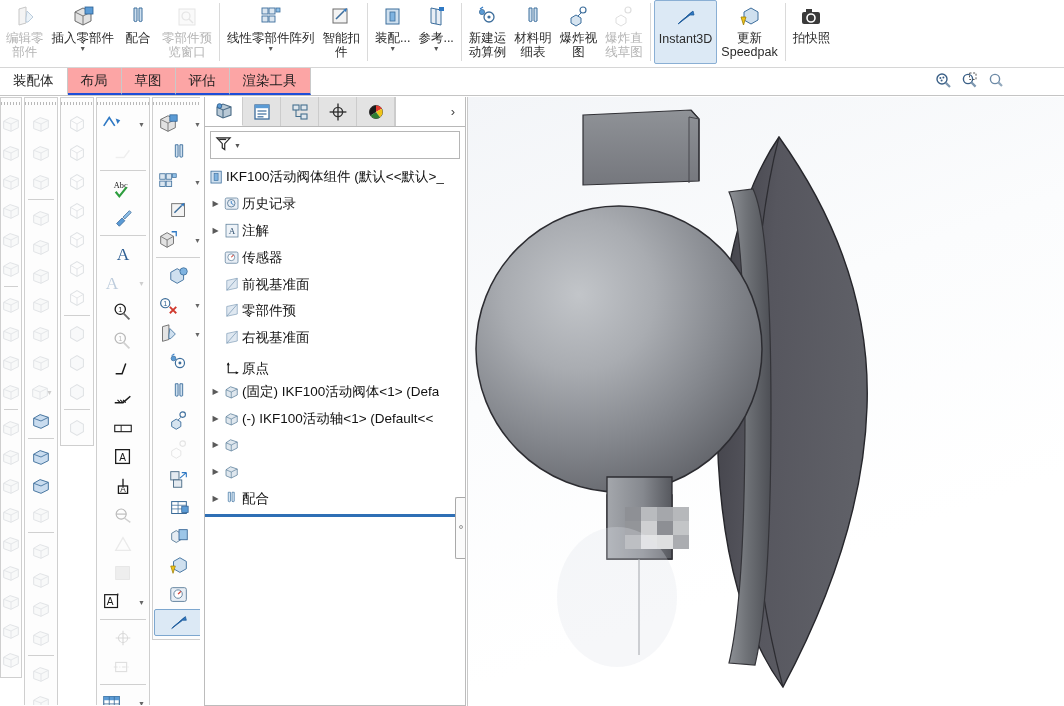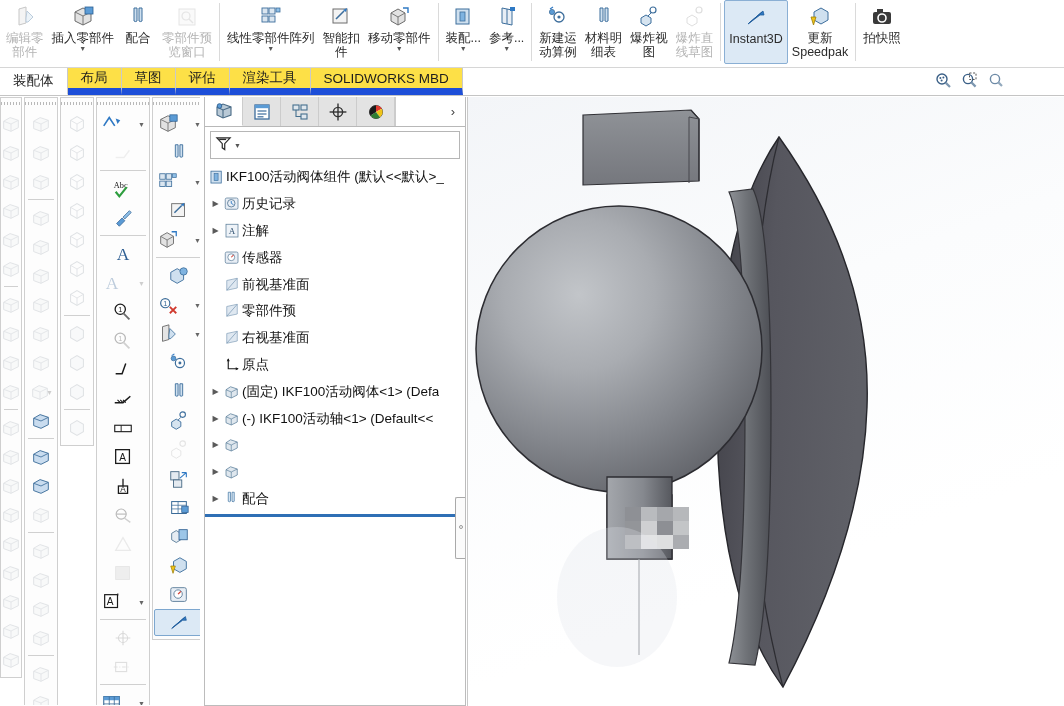--- a/index.html
+++ b/index.html
@@ -50,22 +50,22 @@
     position:absolute; left:0; top:68px; width:1064px; height:28px;
     background:#ffffff;
     display:flex; align-items:stretch;
     border-bottom:1px solid #c4c4c4;
   }
   .tab {
     display:flex; align-items:center; justify-content:center;
     padding:0 13px;
     font-size:13.5px; color:#1d1d1d;
     border-right:1px solid #c9c9c9;
-    background:#fde047;
-    border-bottom:7px solid #1d4ed8;
+    background:#fca5a5;
+    border-bottom:2px solid #1d4ed8;
   }
   .tab.active {
     background:#ffffff;
     border-bottom:1px solid #ffffff;
     font-weight:normal;
   }
   .tab:first-child { border-left:none; }
   .tabstrip-right { margin-left:auto; display:flex; align-items:center; gap:9px; padding-right:60px; }
 
   
@@ -235,31 +235,20 @@
           <div class="rb-icon">
             <svg width="24" height="24" viewBox="0 0 24 24">
               <rect x="4" y="4" width="14" height="14" fill="#f3f3f3" stroke="#6c6c6c" stroke-width="1"></rect>
               <path d="M7 14 L15 6" stroke="#3d6e9c" stroke-width="1.6"></path>
               <path d="M14 5 L18 3 L17 7 Z" fill="#2f79c4"></path>
             </svg>
           </div>
           <div class="rb-label">智能扣
 件</div>
         </div>
-        <div class="rb-item">
-          <div class="rb-icon">
-            <svg width="24" height="24" viewBox="0 0 24 24">
-              <path d="M4 8 L11 4 L18 8 L18 16 L11 20 L4 16 Z" fill="#e2e2e2" stroke="#6c6c6c" stroke-width="1"></path>
-              <path d="M4 8 L11 12 L18 8 M11 12 L11 20" fill="none" stroke="#6c6c6c" stroke-width=".9"></path>
-              <path d="M16 3 L21 3 L21 8" fill="none" stroke="#2f79c4" stroke-width="1.4"></path>
-            </svg>
-          </div>
-          <div class="rb-label">移动零部件</div>
-          <div class="rb-caret">▼</div>
-        </div>
         <div class="rb-sep"></div>
         <div class="rb-item">
           <div class="rb-icon">
             <svg width="24" height="24" viewBox="0 0 24 24">
               <rect x="5" y="4" width="13" height="15" fill="#cfe0ef" stroke="#3d6e9c" stroke-width="1"></rect>
               <rect x="9" y="7" width="5" height="9" fill="#7fb3e0" stroke="#3d6e9c" stroke-width=".8"></rect>
             </svg>
           </div>
           <div class="rb-label">装配...</div>
           <div class="rb-caret">▼</div>
@@ -353,21 +342,20 @@
       </div>
   </div>
 
   <div class="tabstrip">
     <div id="tabs-host" style="display:flex;align-items:stretch;">
         <div class="tab active">装配体</div>
         <div class="tab">布局</div>
         <div class="tab">草图</div>
         <div class="tab">评估</div>
         <div class="tab">渲染工具</div>
-        <div class="tab">SOLIDWORKS MBD</div>
       </div>
     <div class="tabstrip-right">
       <span>
         <svg width="17" height="17" viewBox="0 0 17 17">
             <circle cx="7" cy="7" r="5" fill="none" stroke="#3a5f86" stroke-width="1.4"></circle>
             <circle cx="5.4" cy="6" r="1" fill="#3a5f86"></circle>
             <circle cx="8.4" cy="5.6" r="1" fill="#3a5f86"></circle>
             <circle cx="6.6" cy="8.6" r="1" fill="#3a5f86"></circle>
             <line x1="10.6" y1="10.6" x2="15" y2="15" stroke="#7d97b0" stroke-width="2.2"></line>
           </svg>
@@ -1269,21 +1257,21 @@
           <div class="tnode" style="padding-left: 4px;">
             <span class="arw"></span>
             <span class="ico">
               <svg width="18" height="18" viewBox="0 0 24 24">
                 <path d="M5 6 L19 3 L19 16 L5 19 Z" fill="#dce6f0" stroke="#7e9bb5" stroke-width="1" opacity=".9"></path>
                 <path d="M5 19 L19 3" stroke="#7e9bb5" stroke-width="1"></path>
               </svg>
             </span>
             <span class="lbl">右视基准面</span>
           </div>
-          <div class="tnode" style="padding-left: 4px;">
+          <div class="tnode" style="padding-left: 4px; align-items: flex-end;">
             <span class="arw"></span>
             <span class="ico">
               <svg width="18" height="18" viewBox="0 0 24 24">
                 <path d="M7 4 L7 17 L20 17" fill="none" stroke="#1a1a1a" stroke-width="1.5"></path>
                 <path d="M5 7 L7 3 L9 7" fill="#1a1a1a"></path>
                 <path d="M17 15 L21 17 L17 19" fill="#1a1a1a"></path>
               </svg>
             </span>
             <span class="lbl">原点</span>
           </div>

